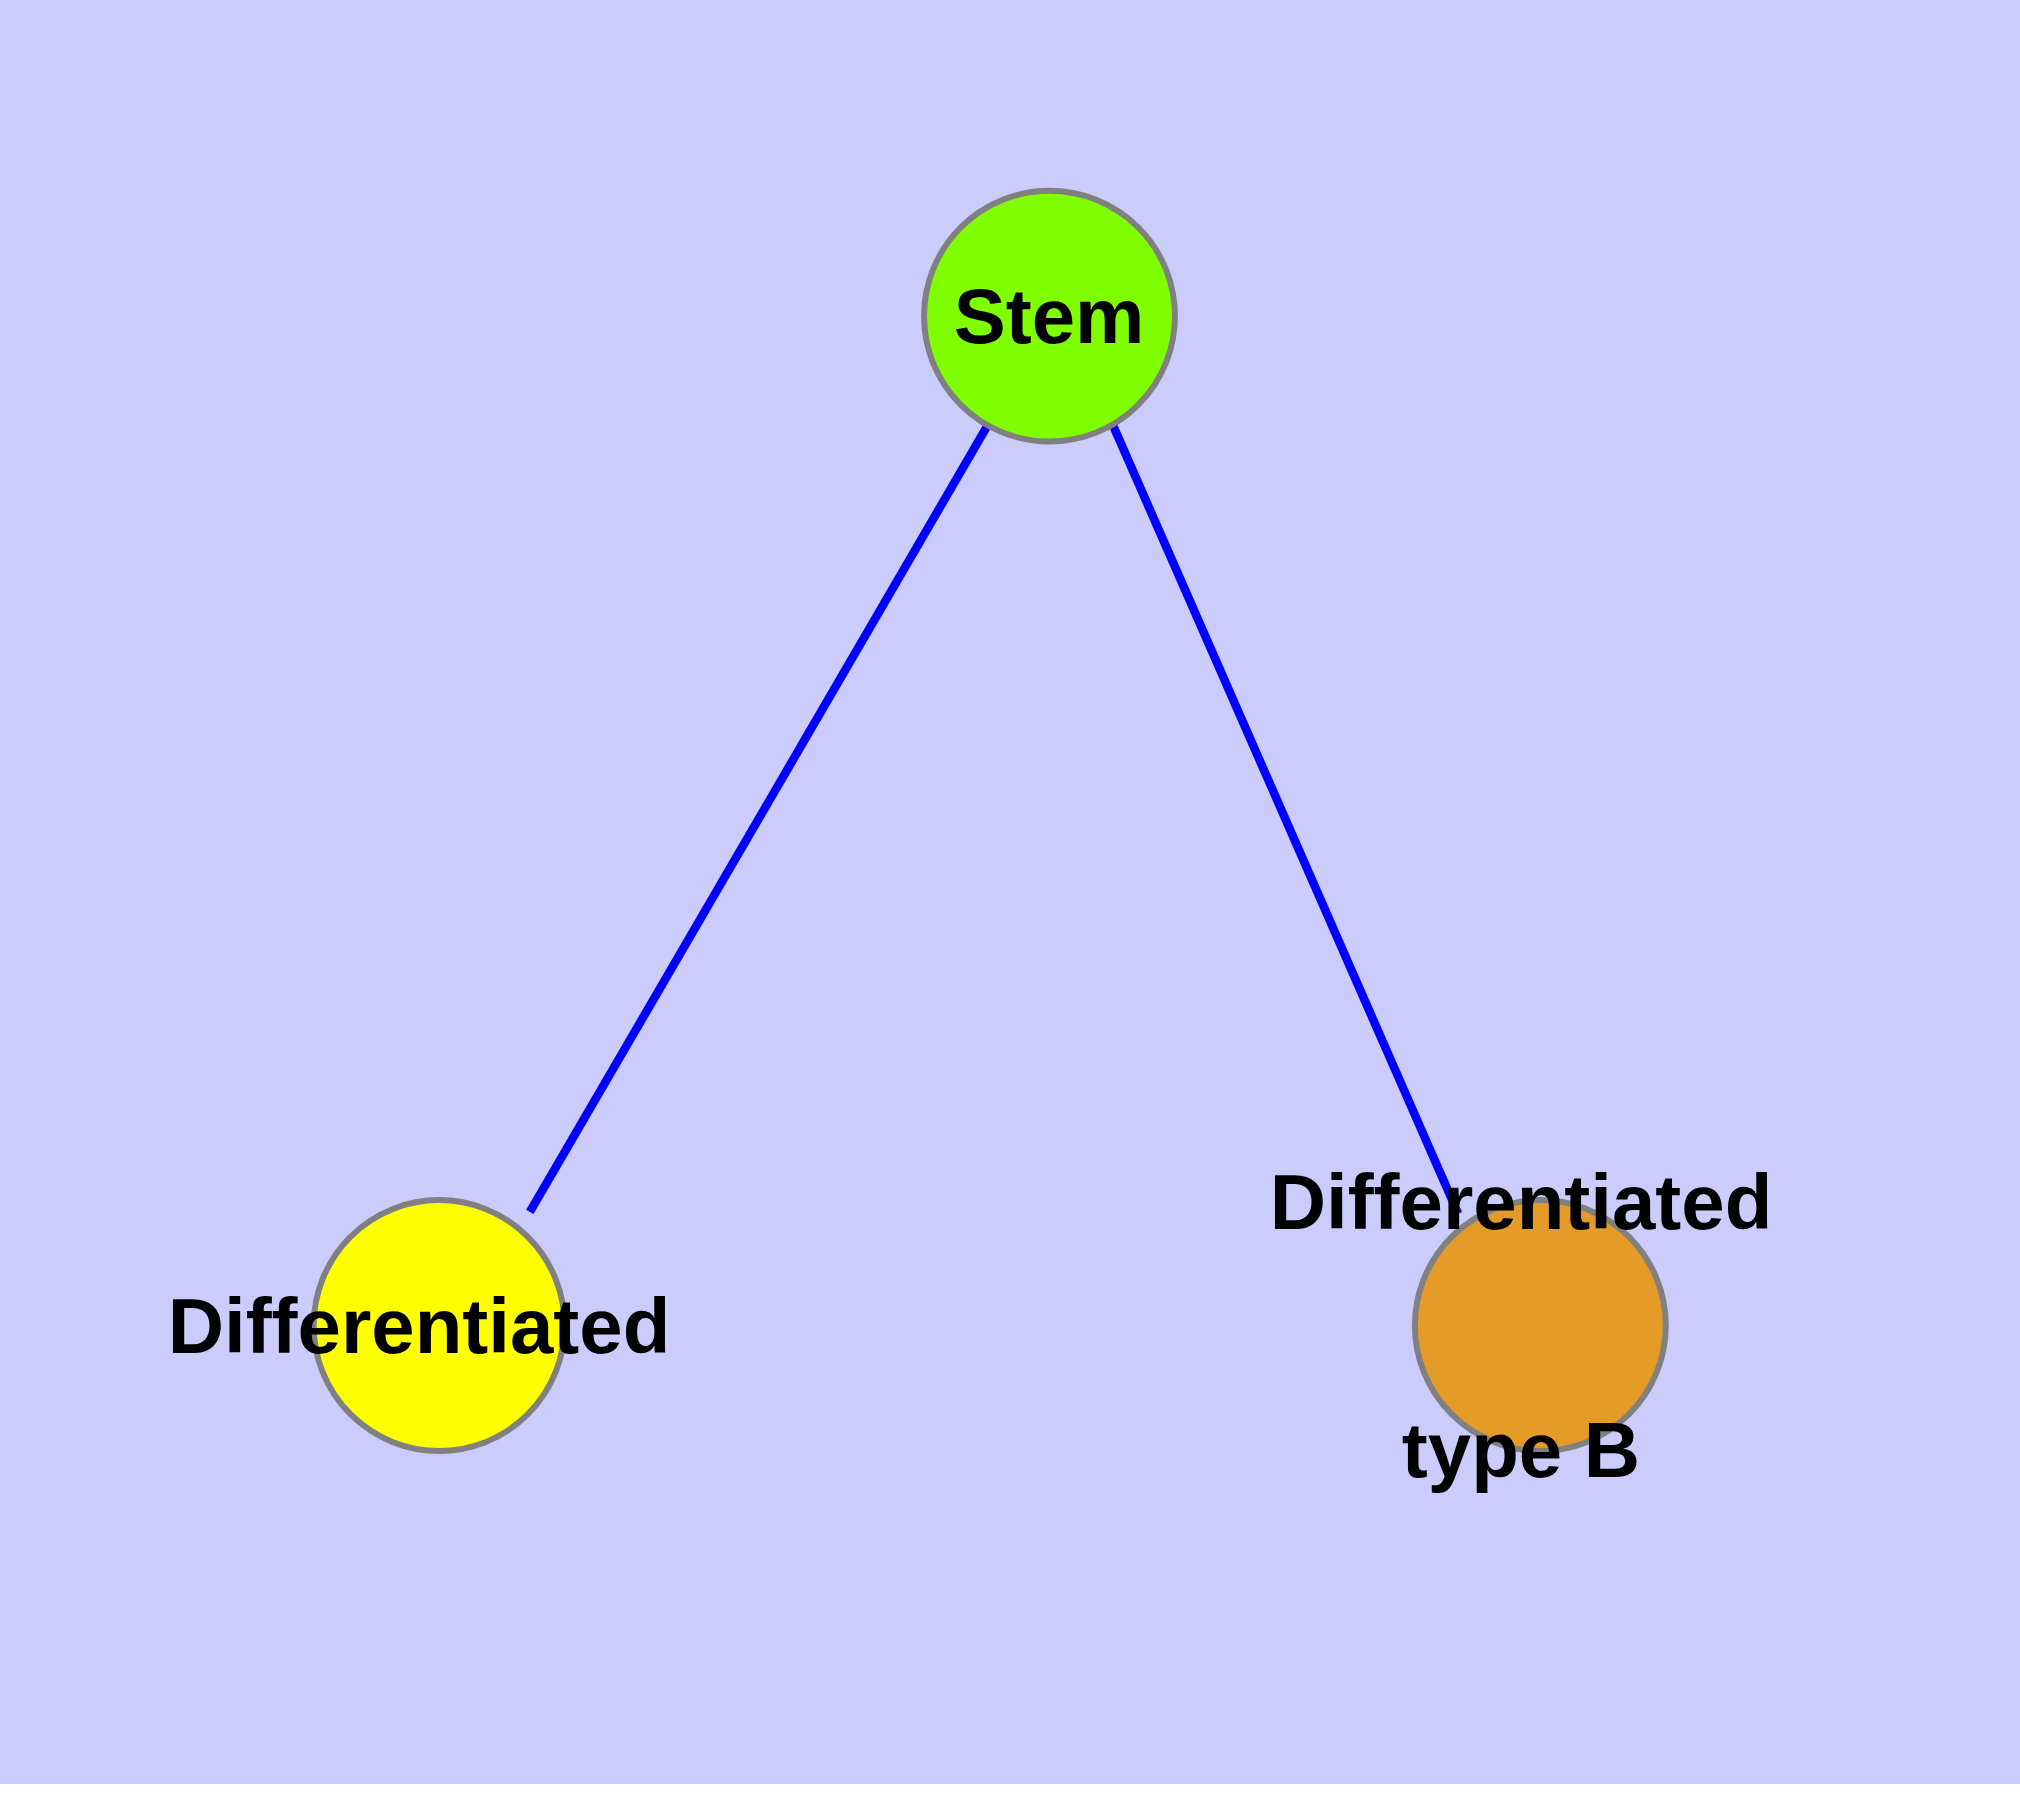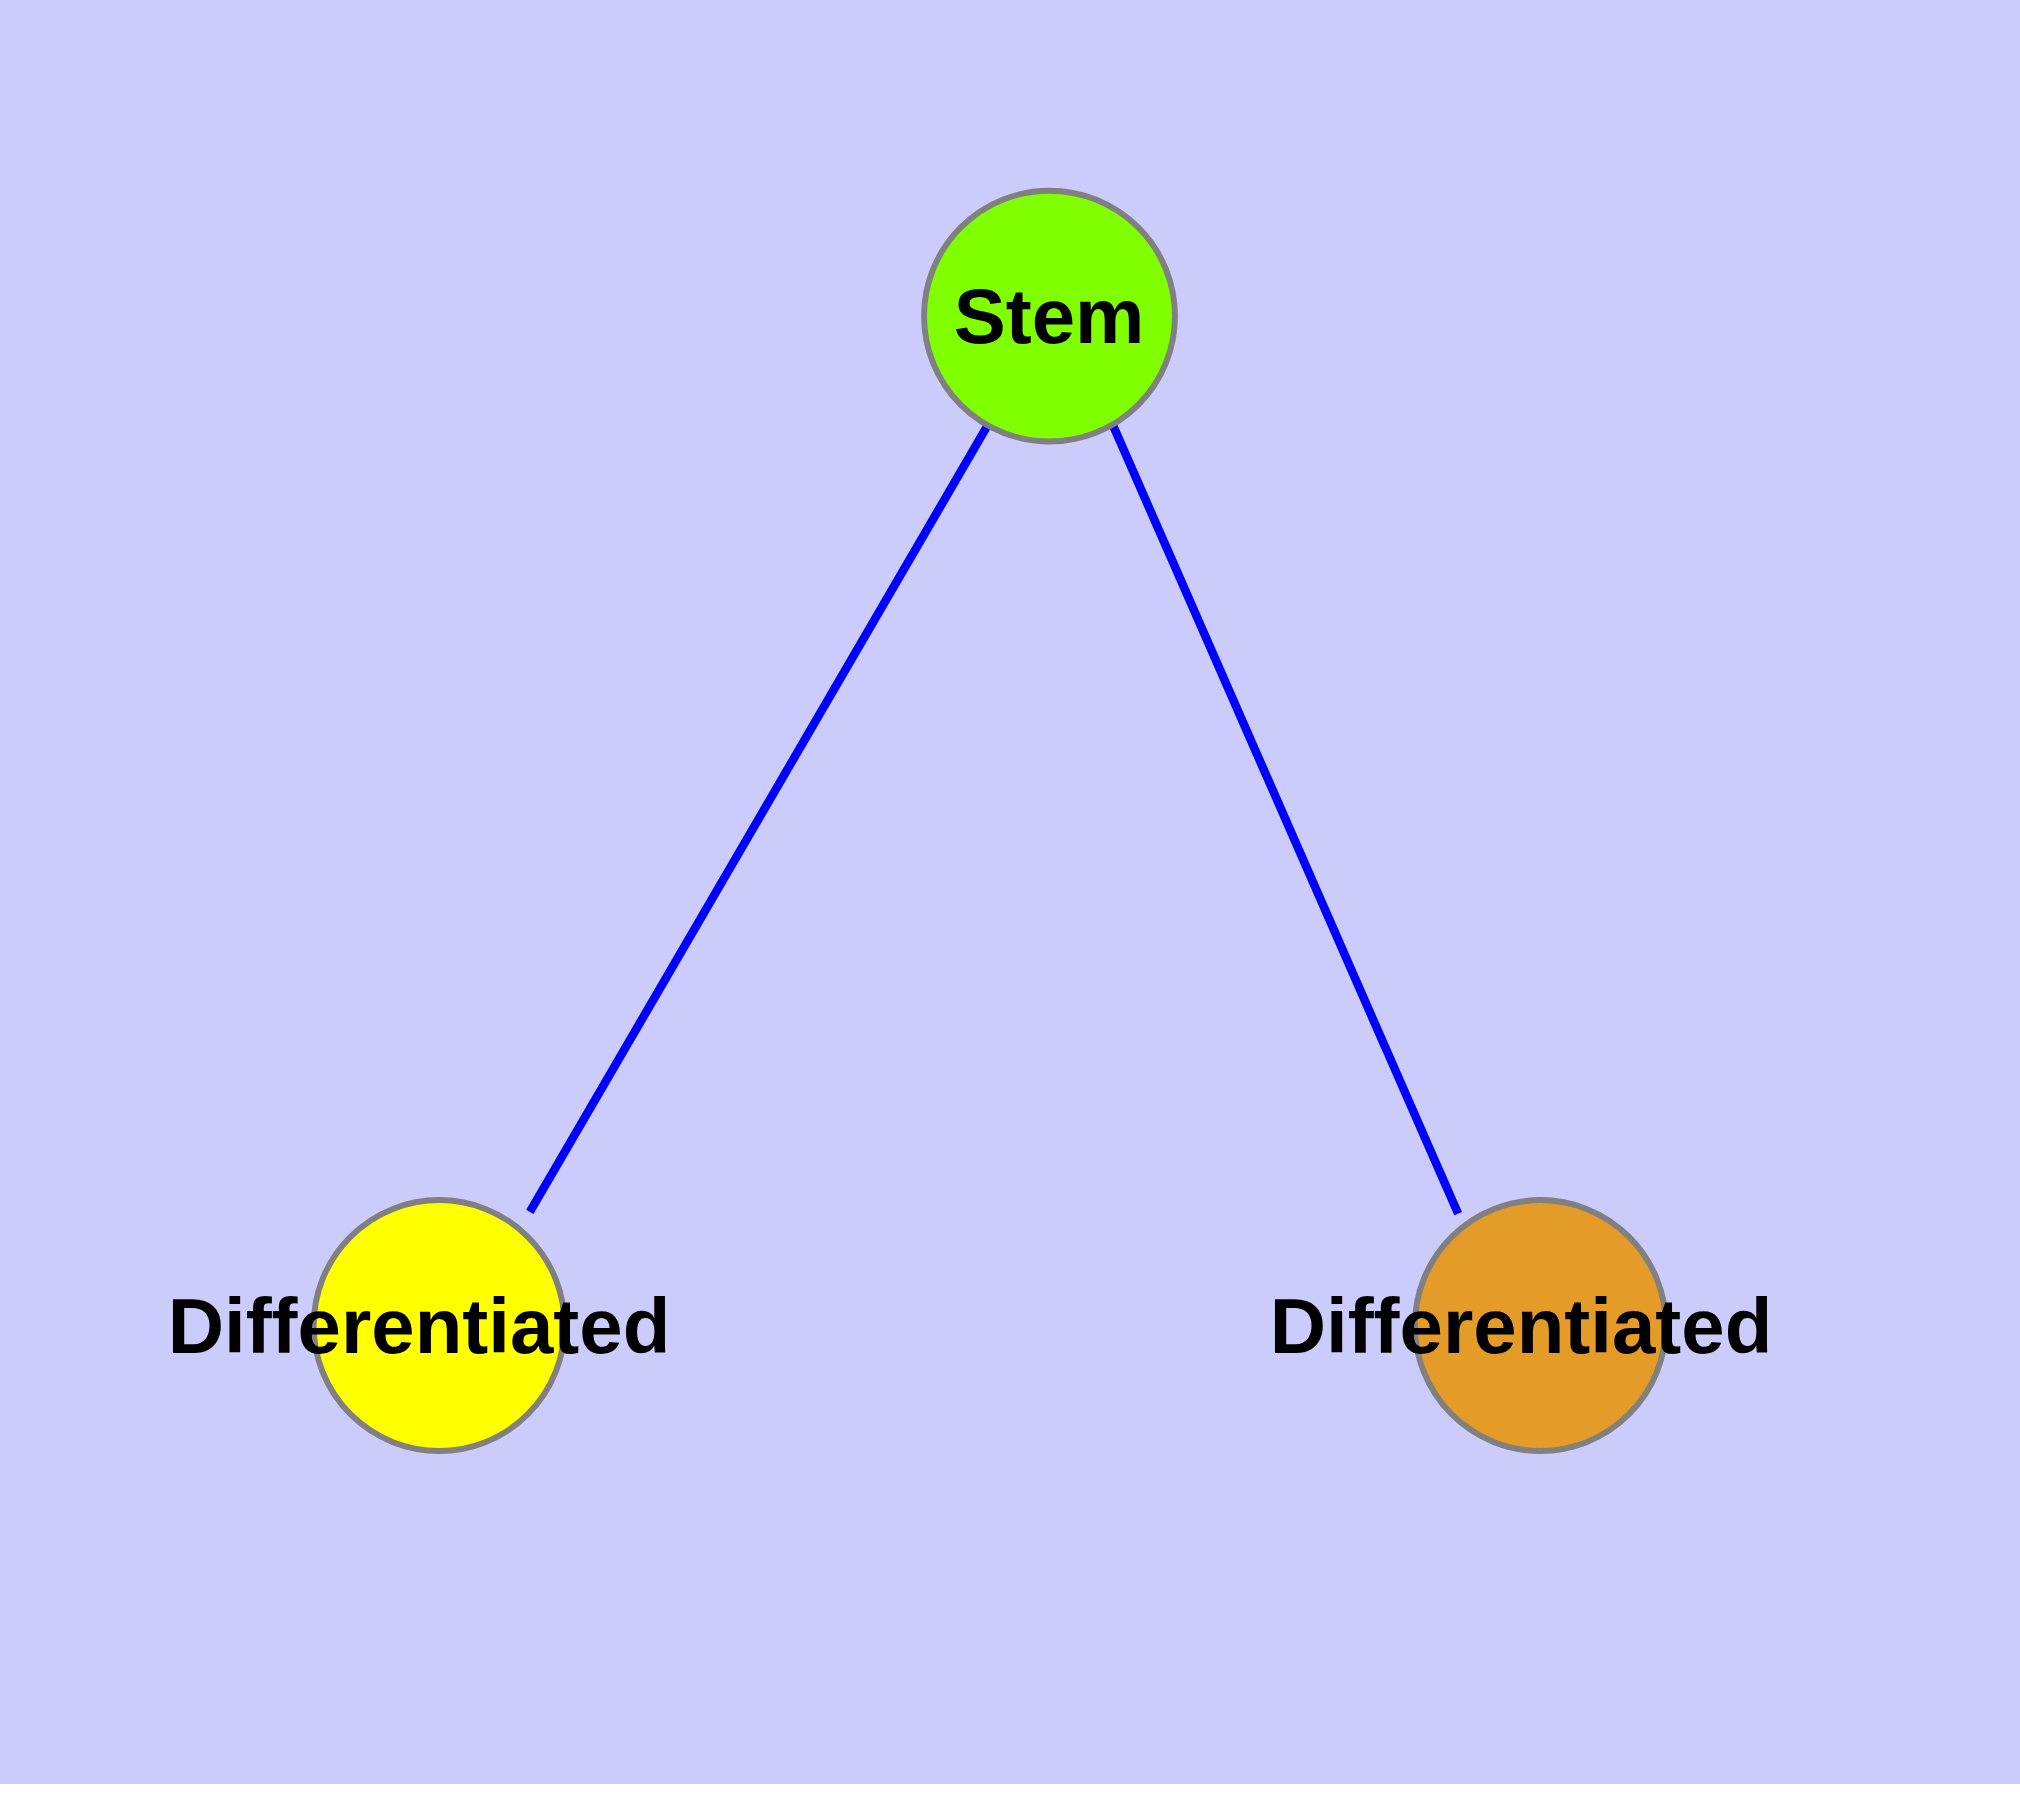--- a/index.html
+++ b/index.html
@@ -67,16 +67,17 @@
   </svg>
 
   <div class="node-label label-stem" style="left:1049px; top:316px;">Stem</div>
 
   <div class="node-label label-type-a" style="left:419px; top:1327px;">
     <div>Differentiated</div>
   </div>
 
   <div class="node-label label-type-b" style="left:1521px; top:1327px;">
     <div>Differentiated</div>
+    <div>type B</div>
   </div>
 
 </div>
 
 
 </body></html>

